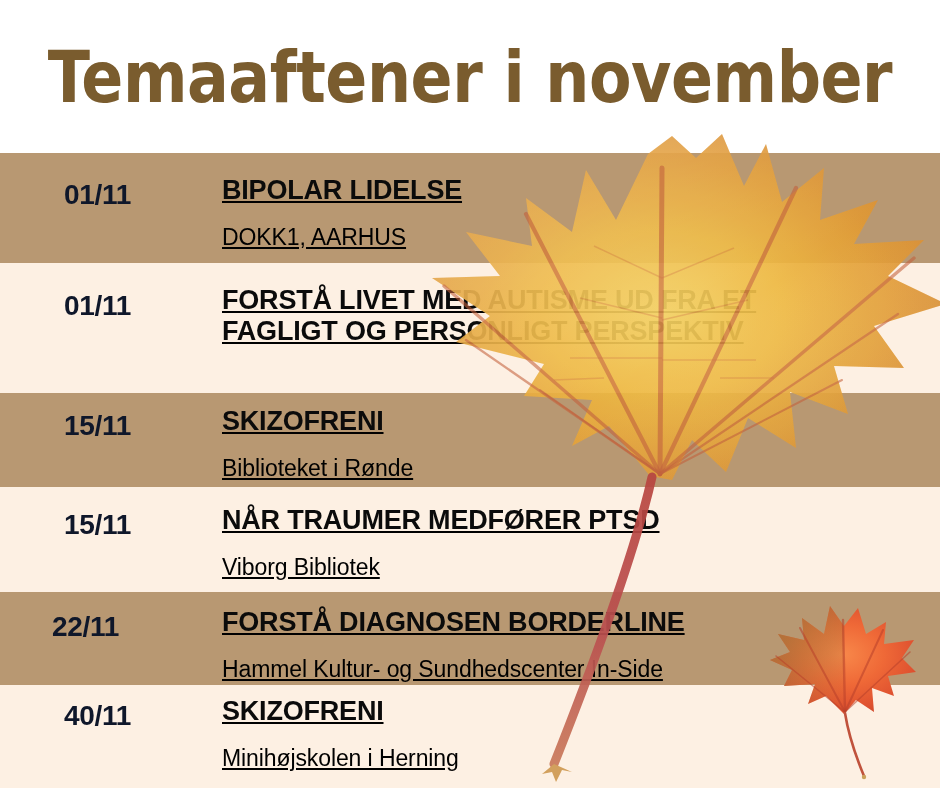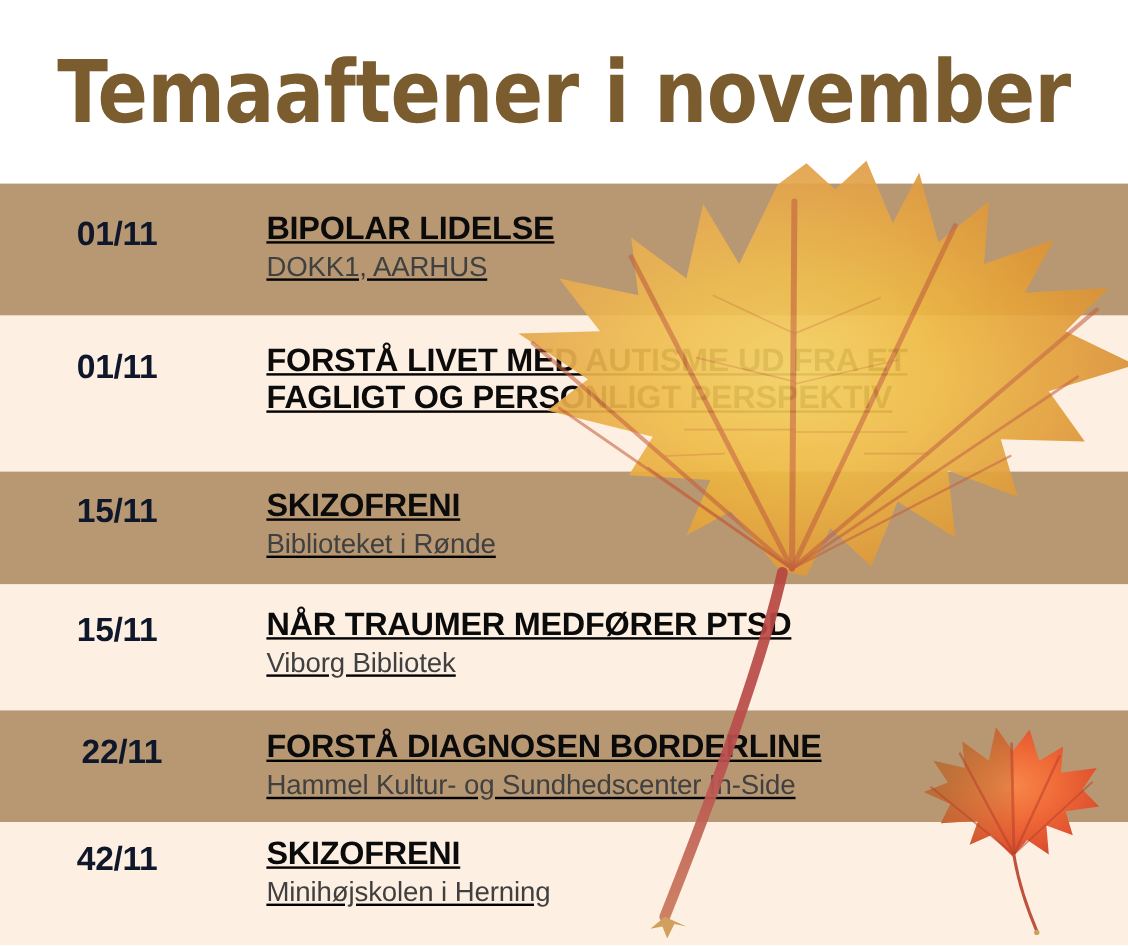--- a/index.html
+++ b/index.html
@@ -45,46 +45,46 @@
     font-weight:bold;
     font-size:27px;
     color:#0b0b0b;
     letter-spacing:-0.2px;
     line-height:1.13;
     white-space:nowrap;
   }
   .row .ev-place{
     font-weight:normal;
     font-size:23px;
-    color:#404040;
+    color:#000000;
     letter-spacing:-0.1px;
     line-height:1.2;
     white-space:nowrap;
-    margin-top:3px;
+    margin-top:18px;
   }
 
   
   #row-0{top:153px;height:110px;background:#b89872;}
   #row-0 .date{left:64px;top:26px;}
   #row-0 .body{top:22px;}
 
   #row-1{top:263px;height:130px;background:#fdf0e3;}
   #row-1 .date{left:64px;top:27px;}
   #row-1 .body{top:22px;}
 
   #row-2{top:393px;height:94px;background:#b89872;}
   #row-2 .date{left:64px;top:17px;}
   #row-2 .body{top:13px;}
 
   #row-3{top:487px;height:105px;background:#fdf0e3;}
   #row-3 .date{left:64px;top:22px;}
   #row-3 .body{top:18px;}
 
   #row-4{top:592px;height:93px;background:#b89872;}
-  #row-4 .date{left:68px;top:19px;}
+  #row-4 .date{left:52px;top:19px;}
   #row-4 .body{top:15px;}
 
   #row-5{top:685px;height:103px;background:#fdf0e3;}
   #row-5 .date{left:64px;top:15px;}
   #row-5 .body{top:11px;}
 
   
   .leaf-big{
     position:absolute;left:404px;top:128px;width:548px;height:660px;
     pointer-events:none;
@@ -140,21 +140,21 @@
 
     <div class="row" id="row-4">
       <div class="date">22/11</div>
       <div class="body">
         <div class="ev-title">FORSTÅ DIAGNOSEN BORDERLINE</div>
         <div class="ev-place">Hammel Kultur- og Sundhedscenter In-Side</div>
       </div>
     </div>
 
     <div class="row" id="row-5">
-      <div class="date">42/11</div>
+      <div class="date">40/11</div>
       <div class="body">
         <div class="ev-title">SKIZOFRENI</div>
         <div class="ev-place">Minihøjskolen i Herning</div>
       </div>
     </div>
 
   </div>
 
   <svg class="leaf-big" viewBox="0 0 548 660">
     <defs>

